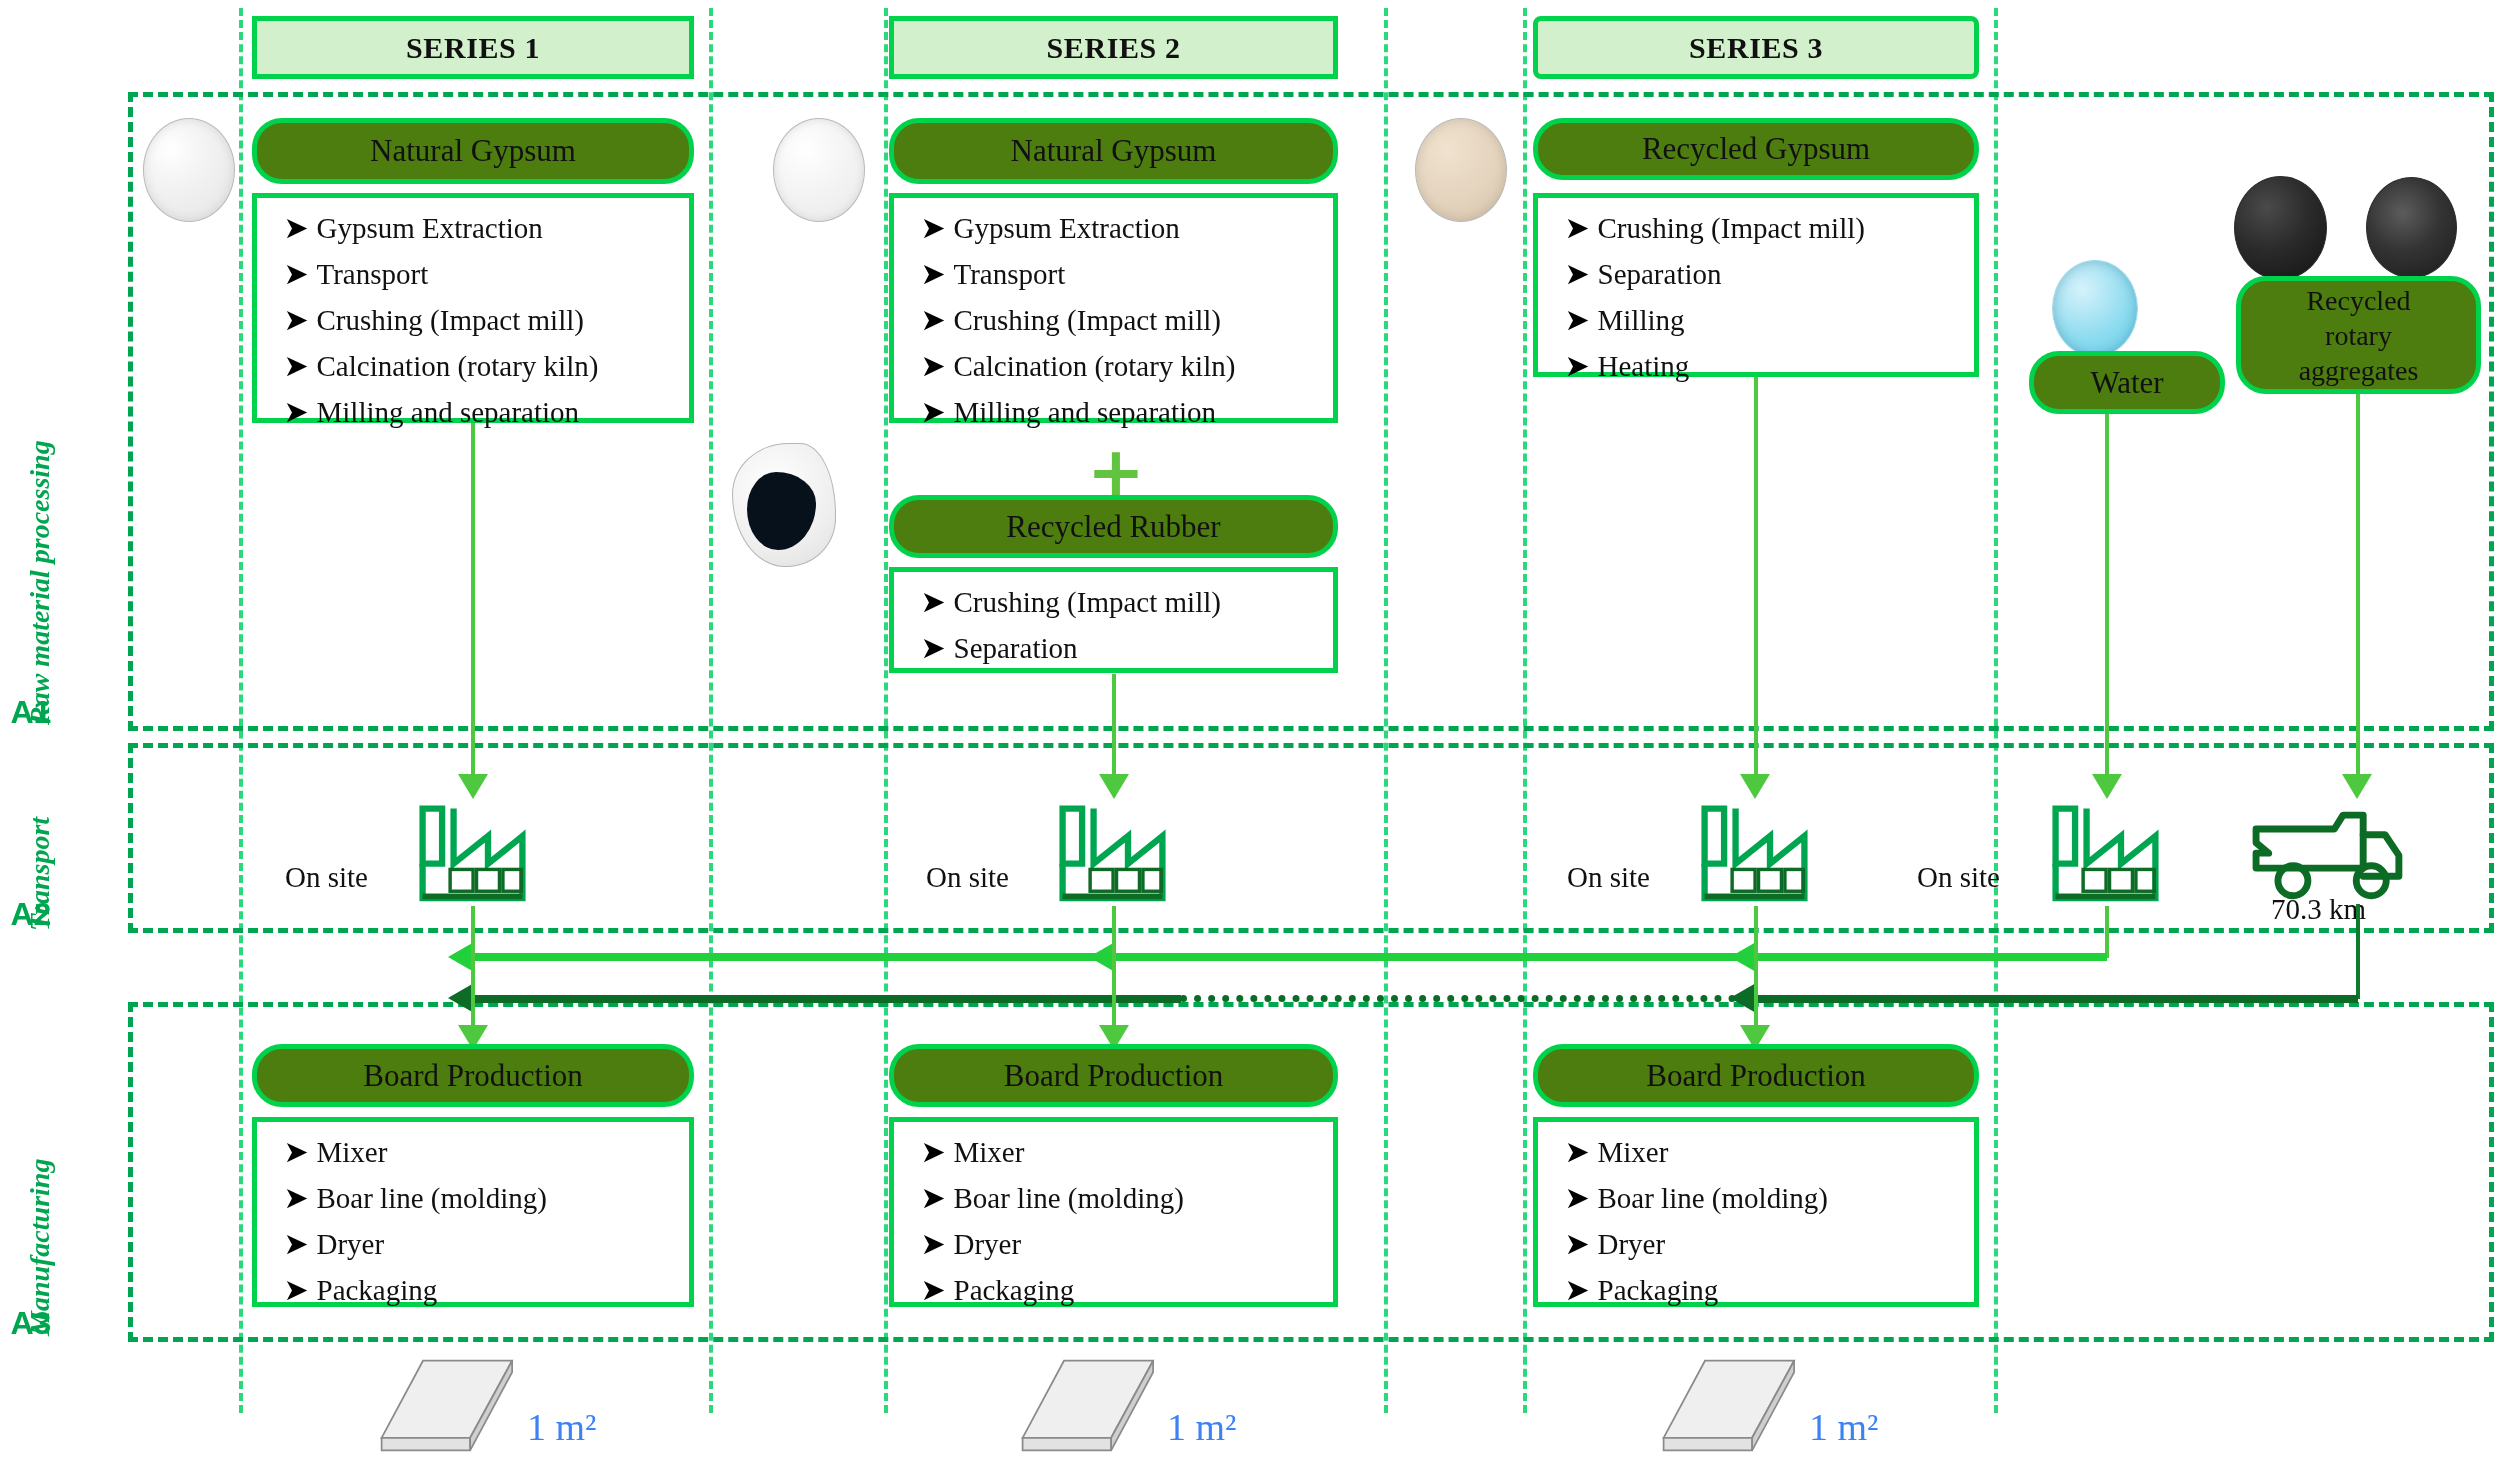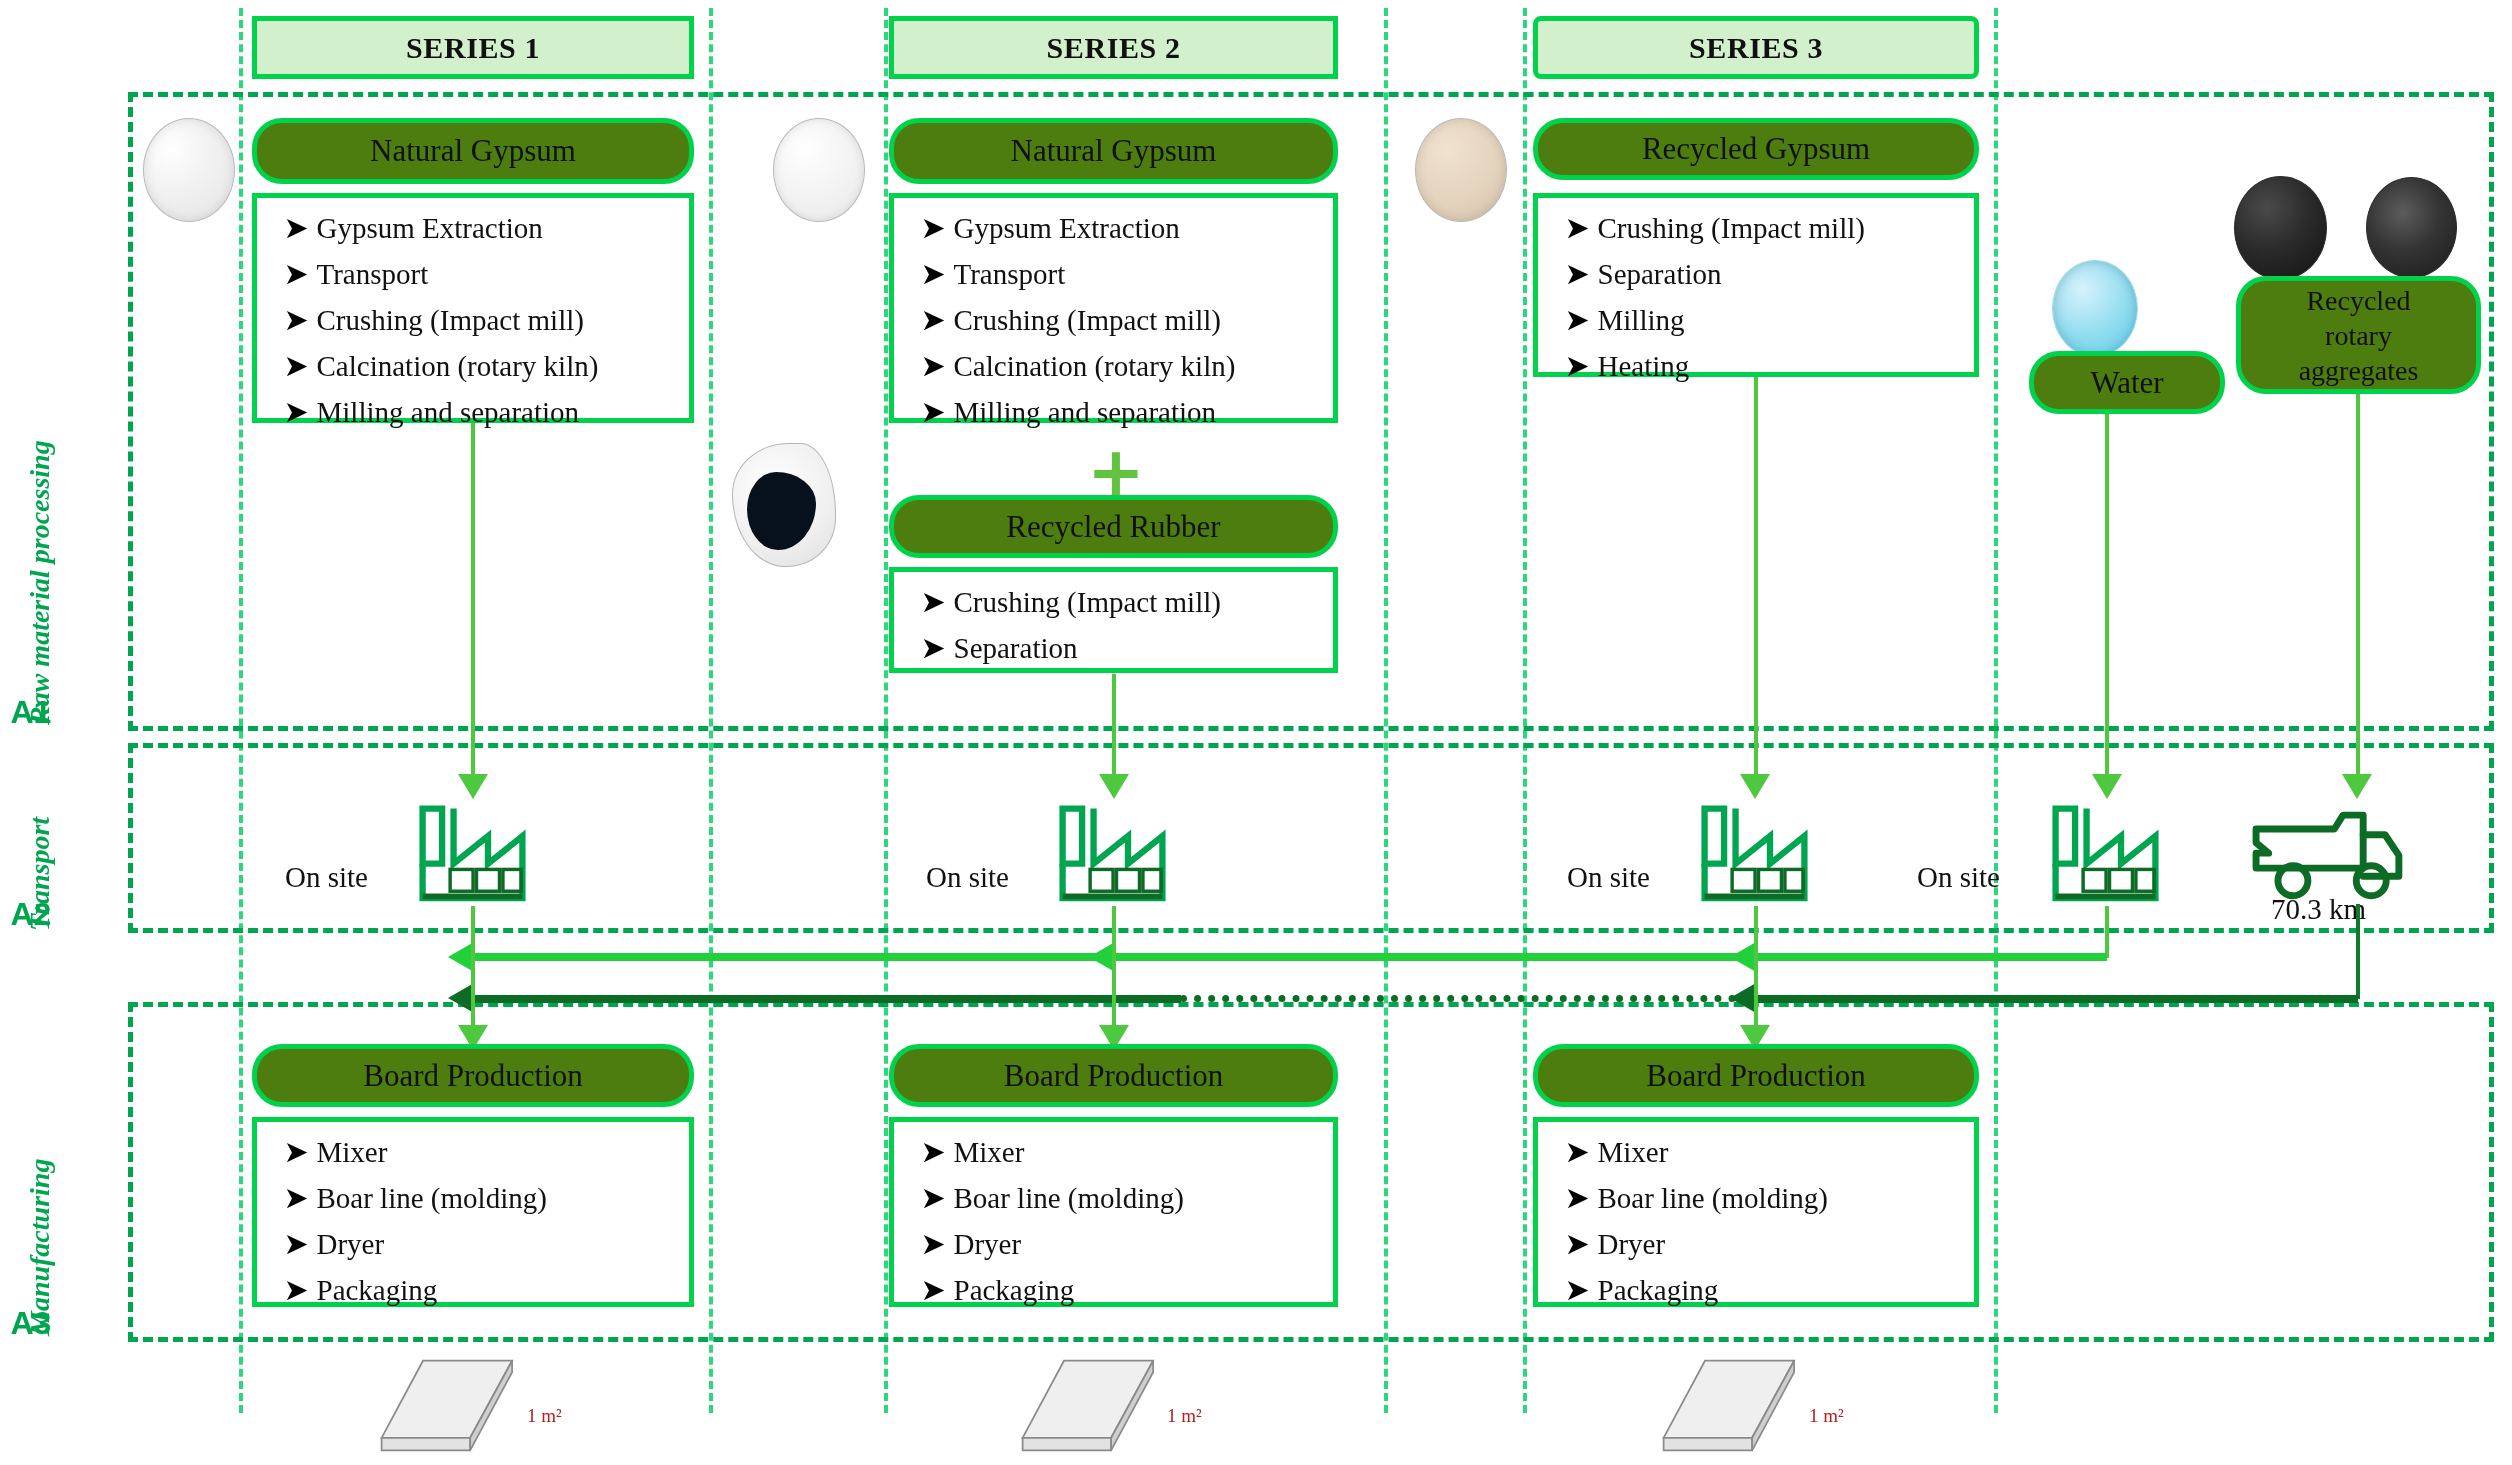--- a/index.html
+++ b/index.html
@@ -180,22 +180,22 @@
     font-size:29px;
     color:#111;
     white-space:nowrap;
   }
   .km-label{
     font-size:29px;
     color:#111;
     white-space:nowrap;
   }
   .m2-label{
-    font-size:19px;
-    color:#b91c1c;
+    font-size:38px;
+    color:#3b82f6;
     white-space:nowrap;
   }
 </style>
 </head>
 <body>
 
 <div id="stage">
 
   <div class="abs col-divider" style="left:239px;top:8px;height:1405px;"></div>
   <div class="abs col-divider" style="left:709px;top:8px;height:1405px;"></div>

